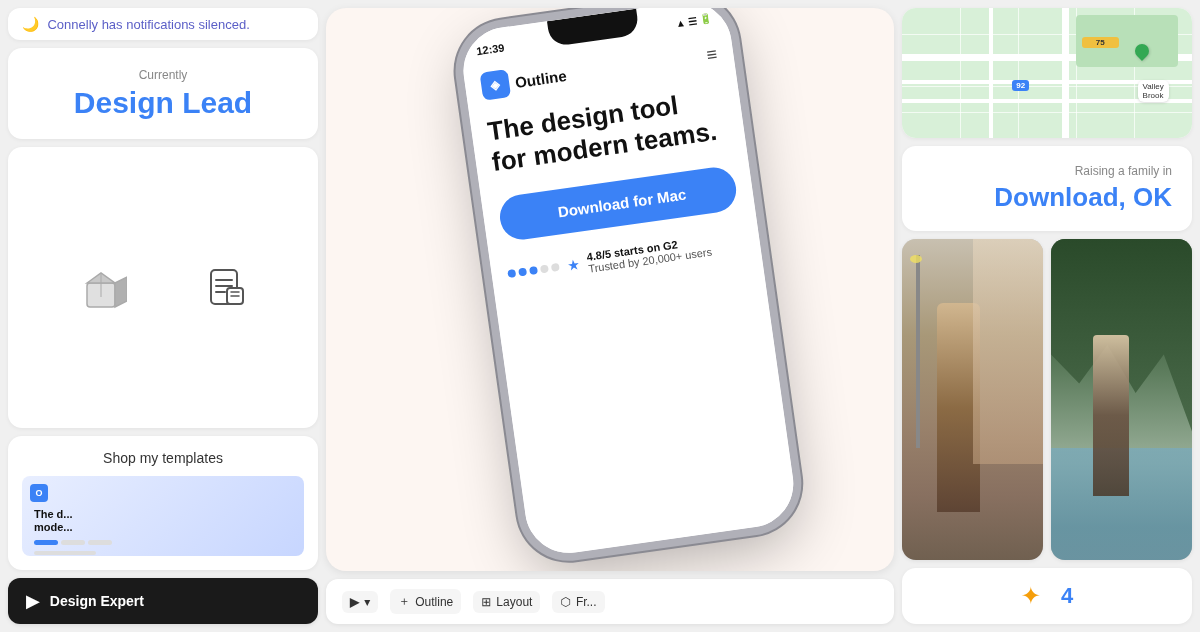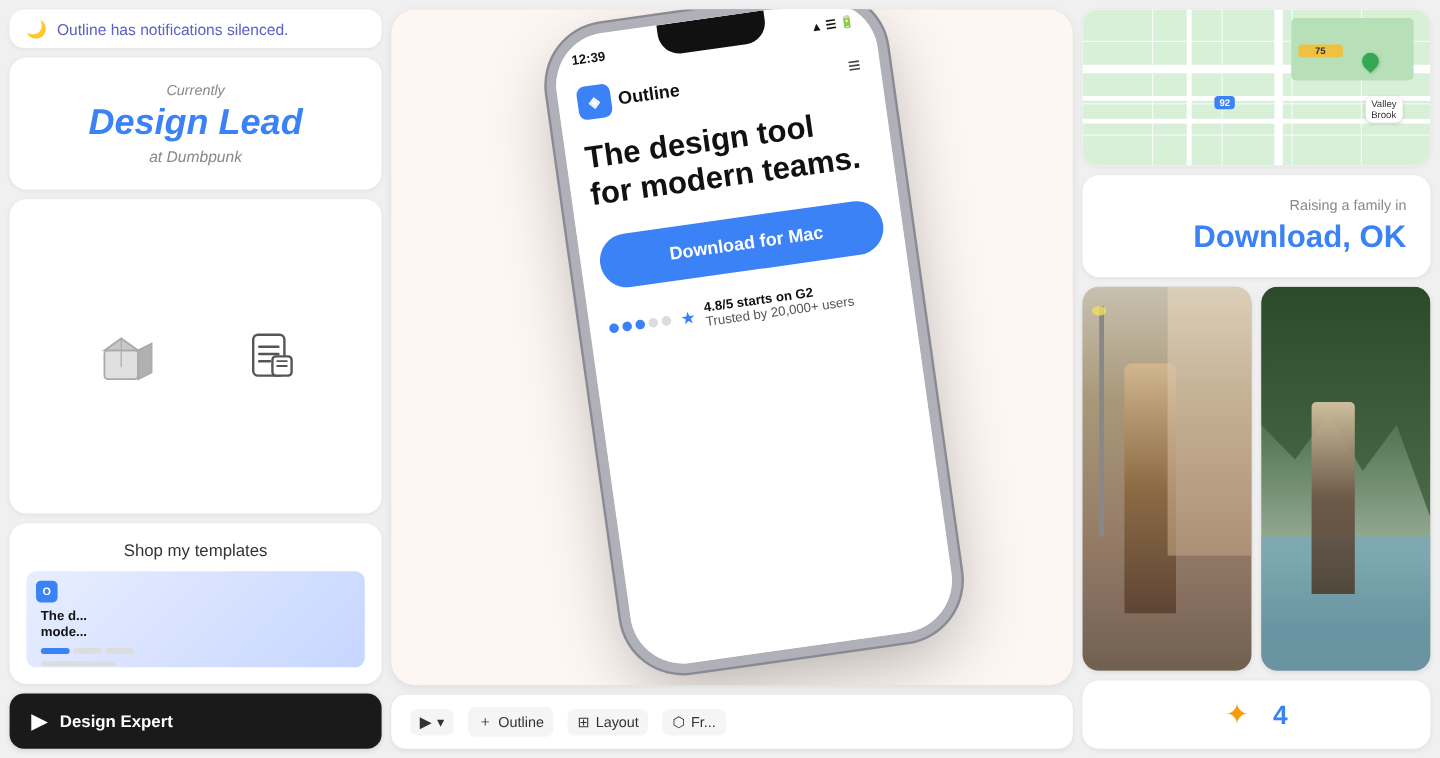--- a/index.html
+++ b/index.html
@@ -42,21 +42,20 @@
       color: #5b5fc7;
     }
 
     
     .design-lead-card {
       background: white;
       border-radius: 14px;
       padding: 20px;
       text-align: center;
       box-shadow: 0 1px 4px rgba(0,0,0,0.06);
-      font-style: italic;
     }
     .design-lead-card .currently {
       font-size: 12px;
       color: #888;
       margin-bottom: 4px;
     }
     .design-lead-card .title {
       font-size: 30px;
       font-weight: 700;
       color: #3b82f6;
@@ -427,27 +426,26 @@
       border-radius: 2px;
     }
   </style>
 </head>
 <body>
 
 <div class="col-left">
 
   <div class="notification-bar">
     <span class="moon-icon">🌙</span>
-    <span class="notif-text">Outline has notifications silenced.</span>
+    <span class="notif-text">Connelly has notifications silenced.</span>
   </div>
 
   <div class="design-lead-card">
     <div class="currently">Currently</div>
     <div class="title">Design Lead</div>
-    <div class="company">at Dumbpunk</div>
   </div>
 
   <div class="icons-card">
 
     <div class="cube-icon">
       <svg viewBox="0 0 50 50" fill="none">
         <rect x="10" y="20" width="28" height="24" rx="3" fill="#e0e0e0" stroke="#aaa" stroke-width="1.5"></rect>
         <polygon points="10,20 24,10 38,20" fill="#c8c8c8" stroke="#aaa" stroke-width="1.5"></polygon>
         <polygon points="38,20 50,14 50,38 38,44" fill="#b0b0b0" stroke="#aaa" stroke-width="1.5"></polygon>
         <line x1="24" y1="10" x2="24" y2="34" stroke="#aaa" stroke-width="1"></line>

